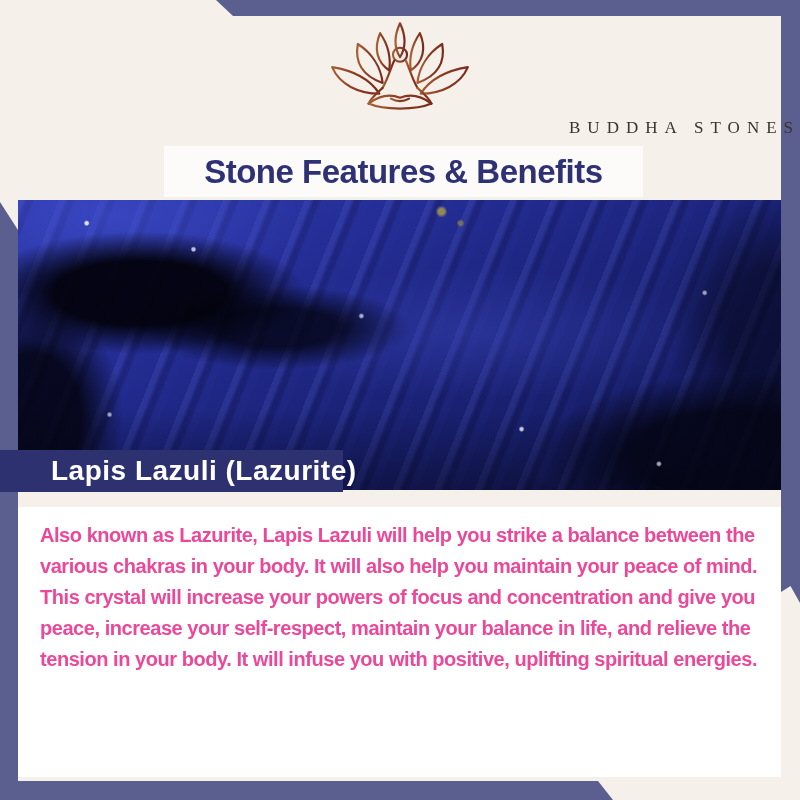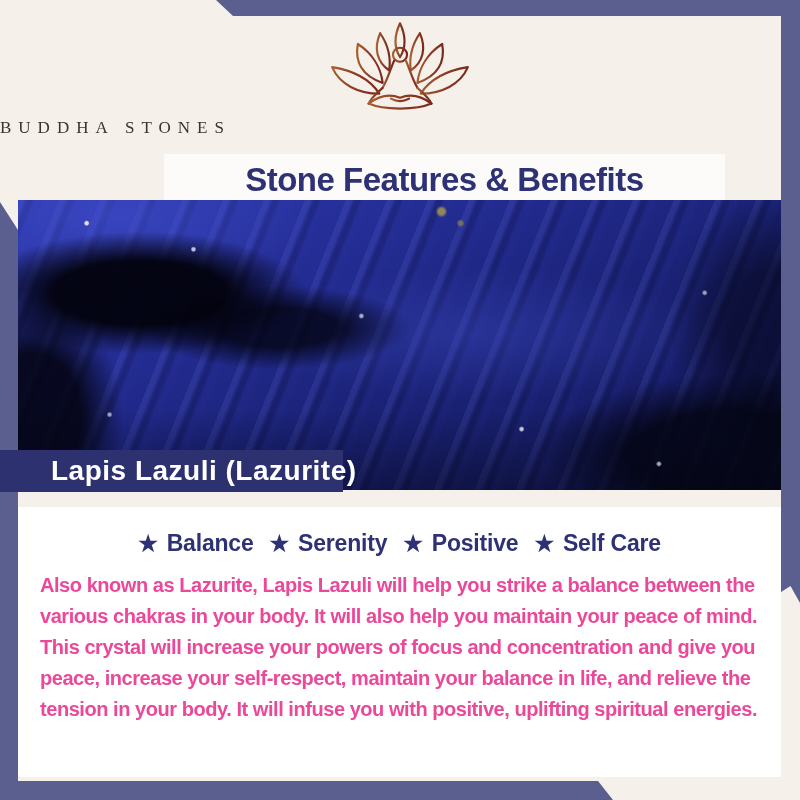--- a/index.html
+++ b/index.html
@@ -20,30 +20,30 @@
   }
   .band-left{
     left:0;top:202px;width:18px;height:598px;
     clip-path:polygon(0 0,100% 28px,100% 100%,0 100%);
   }
   .band-bottom{
     left:0;bottom:0;width:613px;height:19px;
     clip-path:polygon(0 0,calc(100% - 15px) 0,100% 100%,0 100%);
   }
   
-  .logo-wrap{position:absolute;top:20px;left:0;right:0;text-align:left;}
+  .logo-wrap{position:absolute;top:20px;left:0;right:0;text-align:right;}
   .logo-wrap svg{display:block;margin:0 auto;}
   .brand{
     margin-top:2px;font-family:"Liberation Serif",serif;
     font-size:17px;letter-spacing:7px;color:#3d322d;font-weight:500;
   }
   
   .title-box{
-    position:absolute;left:164px;top:146px;width:561px;height:51px;
-    background:#fcfbf9;display:flex;align-items:center;justify-content:center;margin-top:8px;
+    position:absolute;left:164px;top:146px;width:479px;height:51px;
+    background:#fcfbf9;display:flex;align-items:center;justify-content:center;
   }
   .title-text{
     color:#2e3274;font-size:34px;font-weight:700;letter-spacing:-.5px;
     transform:scaleX(.97);white-space:nowrap;
   }
   
   .stone-photo{
     position:absolute;left:18px;top:200px;width:763px;height:290px;
     background:
       radial-gradient(circle 3px at 9% 8%, rgba(255,255,255,.85) 0 1.5px, transparent 3px),
@@ -143,17 +143,16 @@
     <span class="title-text">Stone Features &amp; Benefits</span>
   </div>
 
   <div class="stone-photo"></div>
 
   <div class="name-banner">
     <span>Lapis Lazuli (Lazurite)</span>
   </div>
 
   <div class="card">
-    <div class="tags-line"><span class="star">★</span><span>Balance</span><span class="star">★</span><span>Serenity</span><span class="star">★</span><span>Positive</span><span class="star">★</span><span>Self Care</span></div>
     <p class="description">Also known as Lazurite, Lapis Lazuli will help you strike a balance between the various chakras in your body. It will also help you maintain your peace of mind. This crystal will increase your powers of focus and concentration and give you peace, increase your self-respect, maintain your balance in life, and relieve the tension in your body. It will infuse you with positive, uplifting spiritual energies.</p>
   </div>
 
 </div>
 
 </body></html>

